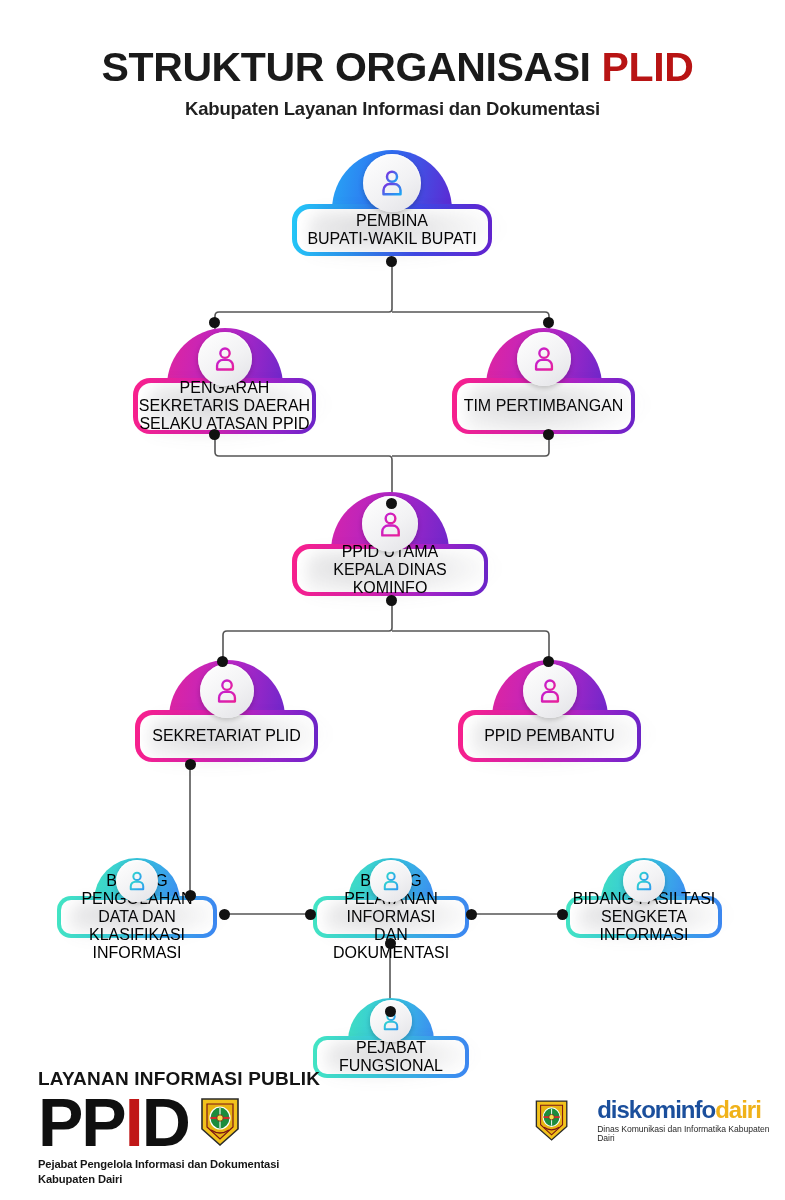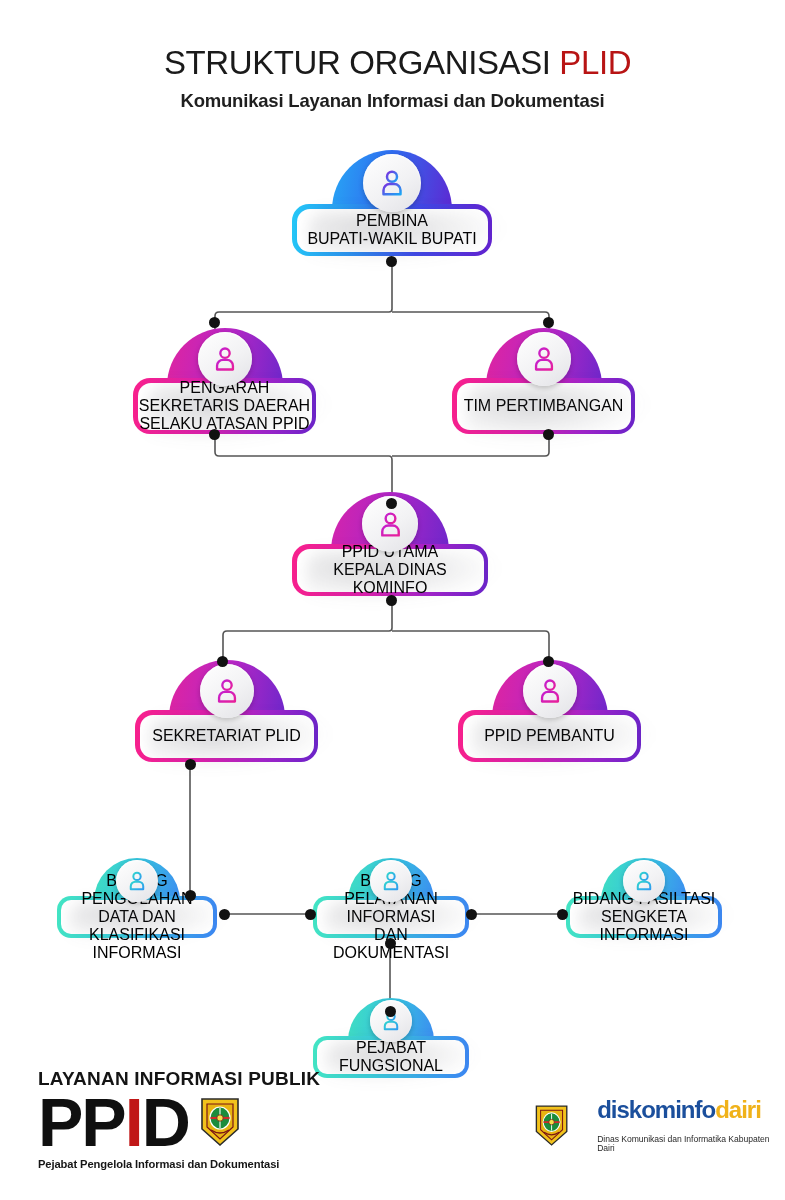--- a/index.html
+++ b/index.html
@@ -10,21 +10,21 @@
     background: #ffffff;
     font-family: "Liberation Sans", sans-serif;
     position: relative;
     overflow: hidden;
   }
   .canvas { position: relative; width: 785px; height: 1200px; }
 
   
   .header { position: absolute; top: 46px; left: 0; width: 785px; text-align: center; }
   .title {
-    font-size: 33px; font-weight: normal; letter-spacing: -0.4px;
+    font-size: 41px; font-weight: bold; letter-spacing: -0.4px;
     color: #1a1a1a; line-height: 1.05; padding-left: 10px;
   }
   .title .accent { color: #b81414; }
   .subtitle {
     font-size: 18.5px; font-weight: bold; color: #1f1f1f;
     margin-top: 9px; letter-spacing: -0.2px;
   }
 
   
   .wires { position: absolute; inset: 0; width: 785px; height: 1200px; z-index: 1; pointer-events: none; }
@@ -80,35 +80,35 @@
   .ppid-bot {
     font-size: 11.2px; color: #161616; margin-top: 3px;
     line-height: 1.42; font-weight: bold; letter-spacing: -.1px;
   }
 
   .dkf-block { position: absolute; left: 533px; top: 1098px; display: flex; align-items: center; gap: 27px; z-index: 4; }
   .dkf-text { line-height: 1; }
   .dkf-name { font-size: 24px; font-weight: bold; letter-spacing: -1px; }
   .dkf-name .a { color: #1b4f9c; }
   .dkf-name .b { color: #f0b21a; }
-  .dkf-sub { font-size: 8.6px; color: #2a2a2a; margin-top: 13px; letter-spacing: -.05px; }
+  .dkf-sub { font-size: 8.6px; color: #2a2a2a; margin-top: 3px; letter-spacing: -.05px; }
 
   .crest { display: block; }
 </style>
 </head>
 <body>
 
 <div class="canvas">
 
   <div class="header">
     <div class="title">
       <span>STRUKTUR ORGANISASI</span>
       <span class="accent">PLID</span>
     </div>
-    <div class="subtitle">Komunikasi Layanan Informasi dan Dokumentasi</div>
+    <div class="subtitle">Kabupaten Layanan Informasi dan Dokumentasi</div>
   </div>
 
   <svg class="wires" viewBox="0 0 785 1200">
     <g fill="none" stroke="#555555" stroke-width="1.6">
 
       <path d="M392,262 L392,309 Q392,312 389,312 L219,312 Q215,312 215,316 L215,330"></path>
       <path d="M392,312 L545,312 Q549,312 549,316 L549,330"></path>
 
       <path d="M215,434 L215,452 Q215,456 219,456 L389,456 Q392,456 392,460 L392,504"></path>
       <path d="M549,434 L549,452 Q549,456 545,456 L392,456"></path>
@@ -346,20 +346,21 @@
         <path d="M9 8 H35 V31 L22 43 L9 31 Z" fill="#e8b412" stroke="#7a1414" stroke-width="1.2"></path>
         <ellipse cx="22" cy="22" rx="10" ry="11" fill="#1c8c3c" stroke="#ffffff" stroke-width="1.2"></ellipse>
         <path d="M12.5 22 h19" stroke="#d12b2b" stroke-width="2.2"></path>
         <path d="M22 12 v20" stroke="#ffffff" stroke-width="1.1"></path>
         <circle cx="22" cy="22" r="3.2" fill="#f2e14a" stroke="#7a1414" stroke-width=".8"></circle>
         <path d="M13 34 q9 6 18 0" fill="none" stroke="#7a1414" stroke-width="1.4"></path>
       </svg>
     </div>
     <div class="ppid-bot">
       <div>Pejabat Pengelola Informasi dan Dokumentasi</div>
+      <div>Kabupaten Dairi</div>
     </div>
   </div>
 
   <div class="dkf-block">
     <svg class="crest" width="38" height="45" viewBox="0 0 44 52">
       <path d="M4 3 H40 V33 L22 49 L4 33 Z" fill="#f2c21c" stroke="#2b2b2b" stroke-width="1.6"></path>
       <path d="M9 8 H35 V31 L22 43 L9 31 Z" fill="#e8b412" stroke="#7a1414" stroke-width="1.2"></path>
       <ellipse cx="22" cy="22" rx="10" ry="11" fill="#1c8c3c" stroke="#ffffff" stroke-width="1.2"></ellipse>
       <path d="M12.5 22 h19" stroke="#d12b2b" stroke-width="2.2"></path>
       <path d="M22 12 v20" stroke="#ffffff" stroke-width="1.1"></path>

